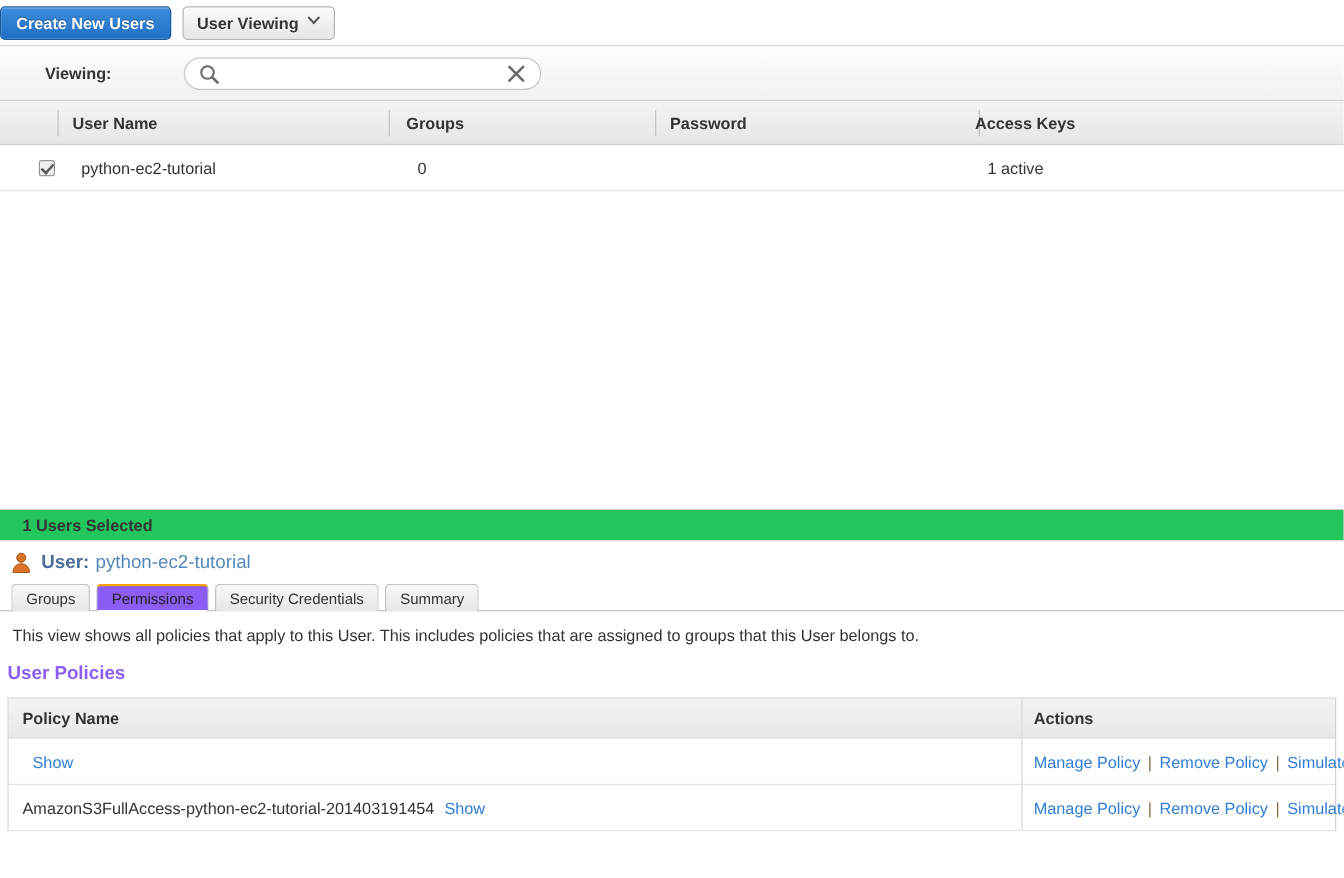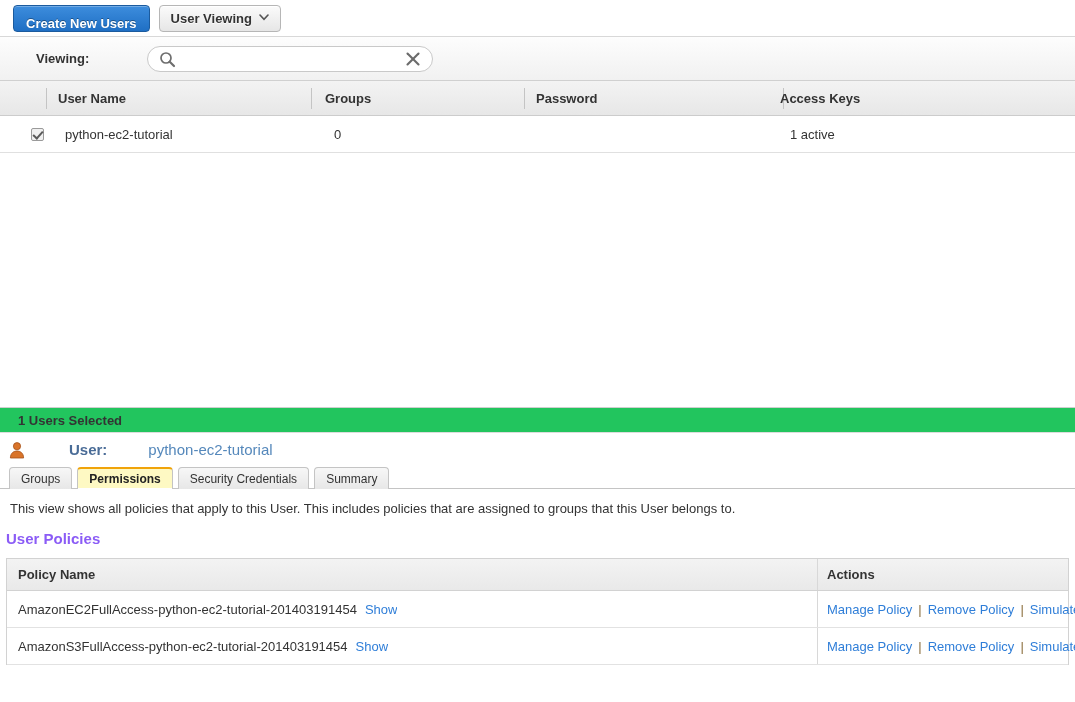--- a/index.html
+++ b/index.html
@@ -28,28 +28,27 @@
     font-size: 13px;
     font-weight: bold;
     display: inline-flex;
     align-items: center;
     justify-content: center;
     cursor: pointer;
     white-space: nowrap;
     user-select: none;
   }
   .btn-primary {
-    margin-left: 13px;
+    margin-left: 0;
     padding: 0 12px;
     color: #ffffff;
     border: 1px solid #1b5b9e;
     background: linear-gradient(to bottom, #3d8ddd 0%, #1f6fc4 100%);
     text-shadow: 0 -1px 0 rgba(0,0,0,0.35);
     box-shadow: inset 0 1px 0 rgba(255,255,255,0.28);
-    align-items: flex-end;
   }
   .btn-secondary {
     margin-left: 9px;
     padding: 0 11px;
     color: #333333;
     border: 1px solid #b6b6b6;
     background: linear-gradient(to bottom, #fbfbfb 0%, #e6e6e6 100%);
     text-shadow: 0 1px 0 rgba(255,255,255,0.8);
     box-shadow: inset 0 1px 0 rgba(255,255,255,0.9);
   }
@@ -185,21 +184,20 @@
     font-weight: bold;
     font-size: 13px;
     color: #333;
   }
   .user-line {
     height: 33px;
     display: flex;
     align-items: center;
     padding-left: 8px;
     background: #ffffff;
-    gap: 36px;
   }
   .user-icon { width: 18px; height: 18px; margin-right: 7px; }
   .user-kw {
     font-weight: bold;
     font-size: 15px;
     color: #4a6c97;
     margin-right: 5px;
   }
   .user-val {
     font-size: 15px;
@@ -226,22 +224,22 @@
     border-bottom: none;
     border-radius: 4px 4px 0 0;
     background: linear-gradient(to bottom, #f7f7f7 0%, #e7e7e7 100%);
     margin-right: 5px;
     cursor: pointer;
     position: relative;
     top: 1px;
     white-space: nowrap;
   }
   .tab.active {
-    background: #fef9c3;
-    font-weight: bold;
+    background: #8b5cf6;
+    font-weight: normal;
     border-top: 2px solid #f0a30a;
     color: #222;
     z-index: 2;
   }
   .tab.active::after {
     content: "";
     position: absolute;
     left: 0; right: 0; bottom: -1px;
     height: 2px;
     background: #ffffff;
@@ -394,21 +392,20 @@
 <div class="policy-table">
   <div class="policy-head">
     <div class="pcolsep"></div>
     <div class="pcell" style="left:11px;">Policy Name</div>
     <div class="pcell" style="left:820px;">Actions</div>
   </div>
 
   <div class="policy-row">
     <div class="pcolsep"></div>
     <div class="pcell" style="left:11px;">
-      <span>AmazonEC2FullAccess-python-ec2-tutorial-201403191454</span>
       <a class="lnk" style="margin-left:8px;">Show</a>
     </div>
     <div class="pcell" style="left:820px;">
       <a class="lnk">Manage Policy</a>
       <span class="sep">|</span>
       <a class="lnk">Remove Policy</a>
       <span class="sep">|</span>
       <a class="lnk">Simulate Policy</a>
     </div>
   </div>

